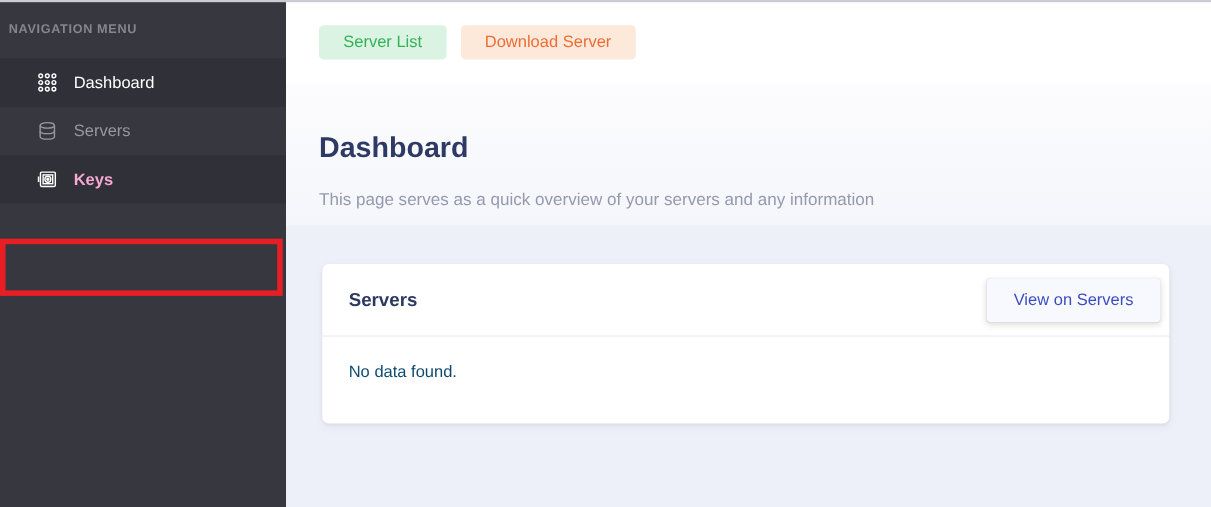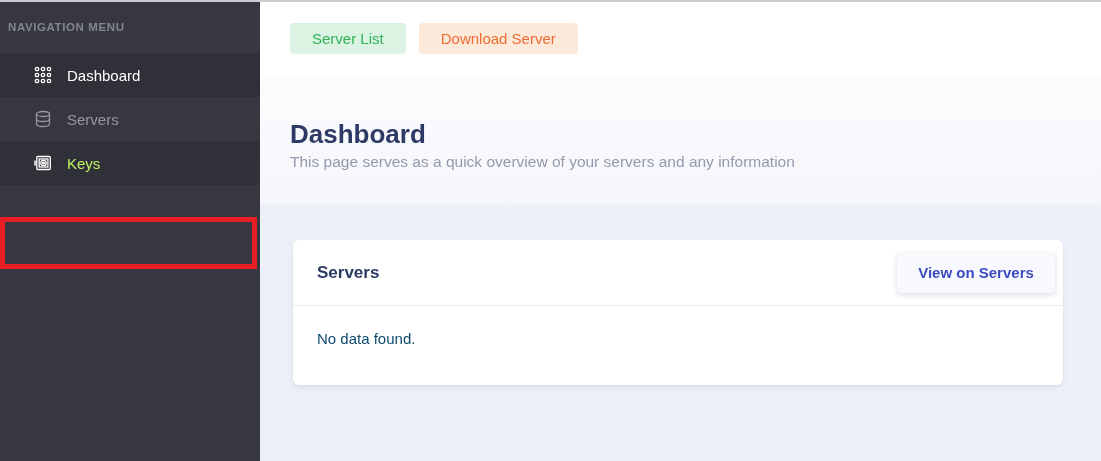--- a/index.html
+++ b/index.html
@@ -27,21 +27,21 @@
   .nav-section-label {
     height:53px; display:flex; align-items:center; padding-left:8px;
     color:#84868e; font-size:11.5px; letter-spacing:.6px; font-weight:bold;
   }
   .nav-item {
     height:44px; display:flex; align-items:center; gap:15px;
     padding-left:34px; font-size:15px; color:#97989f; cursor:pointer;
   }
   .nav-item .nav-icon { width:18px; height:18px; flex:0 0 18px; display:flex; align-items:center; }
   .nav-item.active { background:#2f3038; color:#ffffff; }
-  .nav-item.highlighted { background:#2f3038; color:#bef264; }
+  .nav-item.highlighted { background:#2f3038; color:#f9a8d4;font-weight:bold; }
 
   
   .keys-annotation {
     position:absolute; left:0; top:217; top:217px; width:257px; height:52px;
     border:5px solid #e81e25; z-index:30; pointer-events:none;
   }
 
   
   .topbar {
     position:absolute; left:260px; top:0; width:859px; height:77px;
@@ -55,21 +55,21 @@
   .btn-green  { background:#dbf3e2; color:#32b257; }
   .btn-orange { background:#fce9da; color:#ef6c35; }
 
   
   .page-header {
     position:absolute; left:260px; top:77px; width:841px; height:128px;
     background:linear-gradient(180deg,#fcfcfe 0%, #f5f6fb 100%);
     padding:42px 0 0 30px; z-index:3;
   }
   .page-title { font-size:26px; font-weight:bold; color:#2e3a65; line-height:30px; }
-  .page-subtitle { margin-top:4px; font-size:15.5px; color:#9599ad; }
+  .page-subtitle { margin-top:24px; font-size:15.5px; color:#9599ad; }
 
   
   .content {
     position:absolute; left:260px; top:205px; width:841px; height:256px;
     background:#eef0f9; z-index:2;
   }
 
   
   .card {
     position:absolute; left:293px; top:240px; width:770px; height:145px;
@@ -80,21 +80,20 @@
   .card-header {
     height:66px; display:flex; align-items:center; justify-content:space-between;
     padding:0 8px 0 24px; border-bottom:1px solid #e9ebf2;
   }
   .card-title { font-size:17px; font-weight:bold; color:#2c3a62; }
   .card-action-btn {
     height:40px; width:158px; background:#f8f9fe; color:#3a4cc0;
     border:none; border-radius:4px; font-size:15px;
     font-family:"Liberation Sans", sans-serif; cursor:pointer;
     box-shadow:0 2px 6px rgba(0,0,0,.13), 0 0 1px rgba(0,0,0,.08);
-    font-weight:bold;
   }
   .card-body { padding:24px; font-size:15px; color:#0c4a6e; }
 </style>
 </head>
 <body>
 
 <div class="top-edge"></div>
 
 <aside class="sidebar">
 

